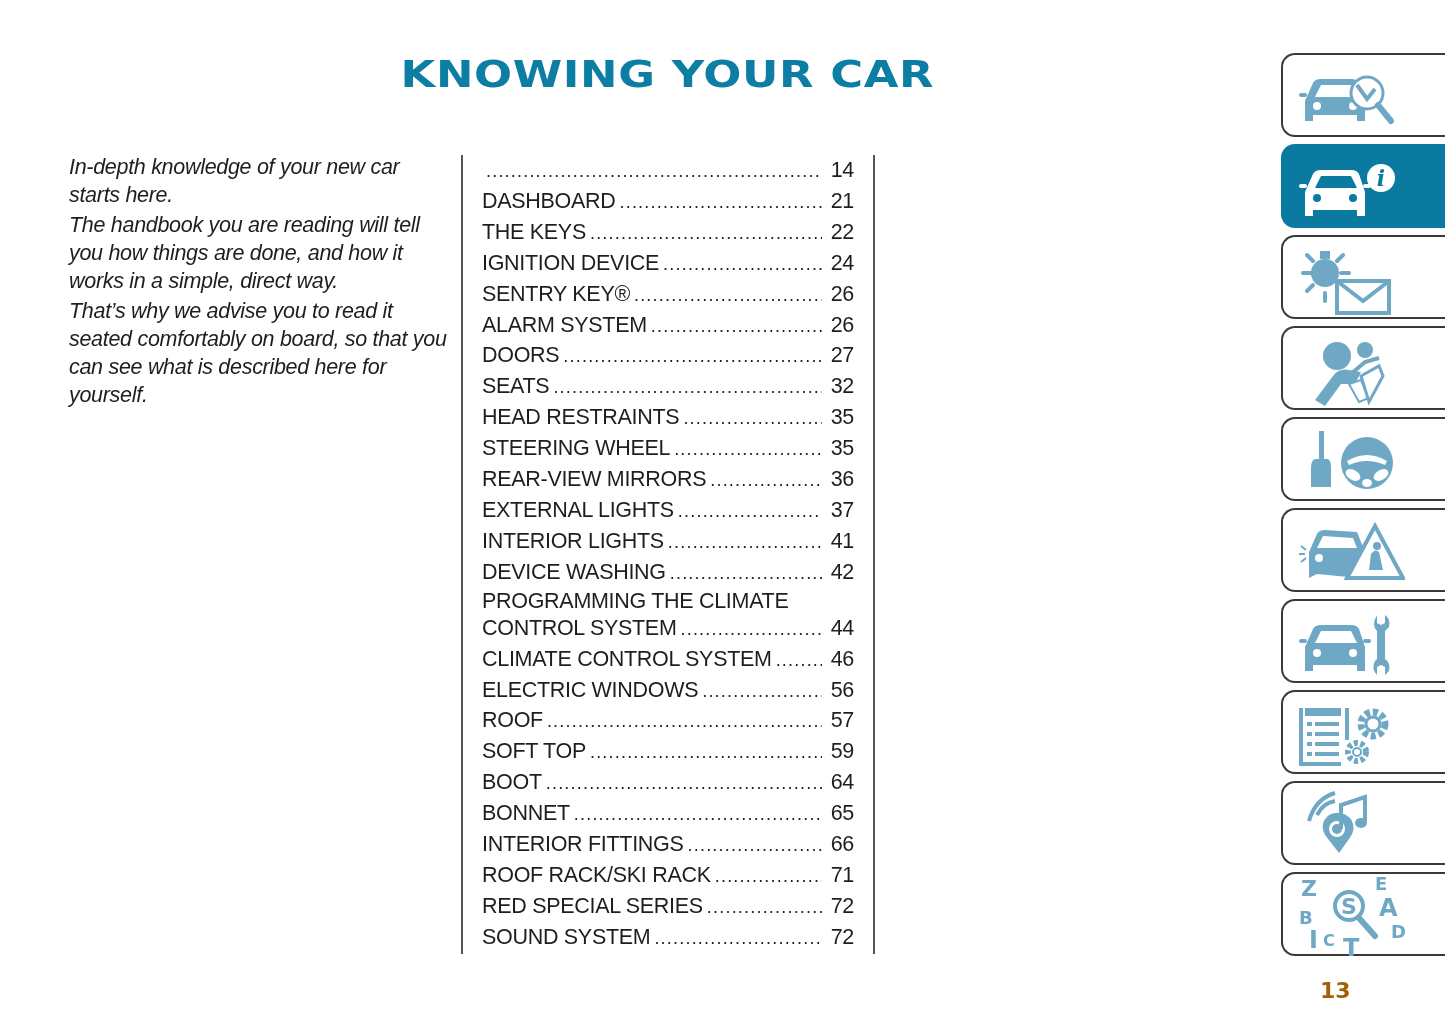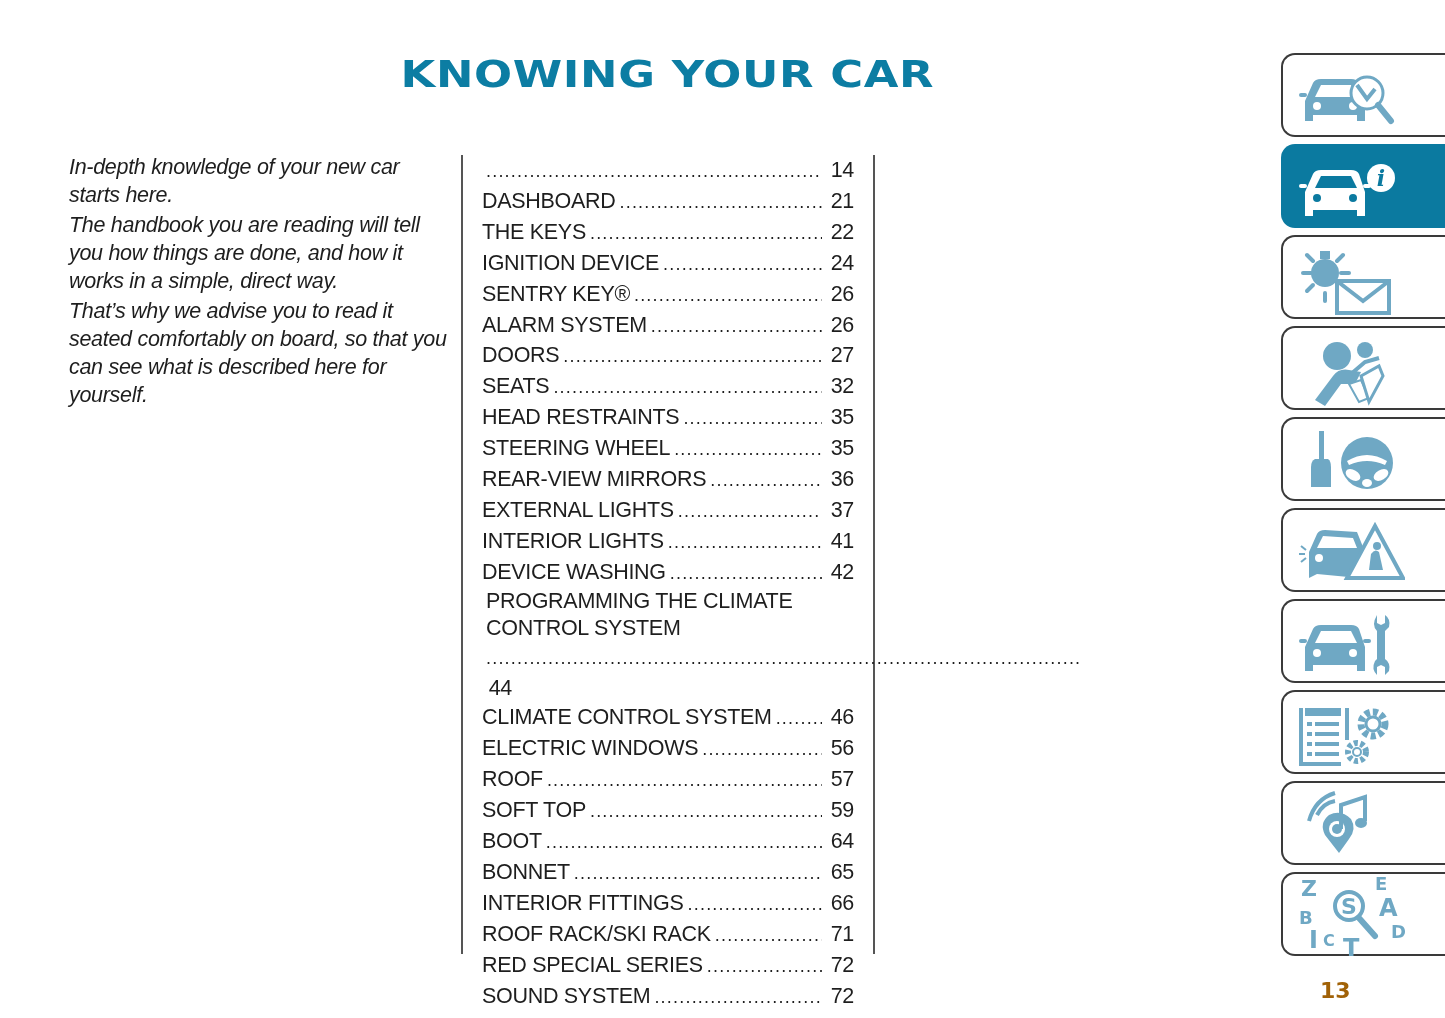--- a/index.html
+++ b/index.html
@@ -13,21 +13,21 @@
   .vline { position:absolute; top:155px; height:799px; width:1.5px; background:#555; }
   .vline.left { left:461px; }
   .vline.right { left:873px; }
 
   .toc { position:absolute; left:482px; top:156px; width:372px; }
   .toc-row { display:flex; align-items:baseline; font-size:21.5px; line-height:29.9px; letter-spacing:-0.3px; color:#1e1e1e; }
   .toc-row .label { white-space:nowrap; }
   .toc-row .dots { flex:1; overflow:hidden; white-space:nowrap; margin:0 6px 0 4px; letter-spacing:1.2px; font-size:18px; }
   .toc-row .dots::after { content:"................................................................................................"; }
   .toc-row .page { width:26px; text-align:right; }
-  .toc-row.multi { flex-wrap:wrap;flex-direction:column; }
+  .toc-row.multi { flex-wrap:wrap; }
   .toc-row .line1 { width:100%; white-space:nowrap; line-height:25px; }
 
   .tabs { position:absolute; left:1281px; top:53px; width:170px; }
   .tab { position:relative; height:84px; margin-bottom:7px; border:2px solid #3a3a3a; border-right:none; border-radius:14px 0 0 14px; background:#fff; box-sizing:border-box; }
   .tab.active { background:#0b7aa0; border-color:#0b7aa0; }
   .tab svg { position:absolute; left:12px; top:8px; }
 
   .page-number { position:absolute; left:1320px; top:978px; font-family:"DejaVu Sans", sans-serif; font-weight:bold; font-size:22px; color:#a16207; }
 </style>
 </head>

